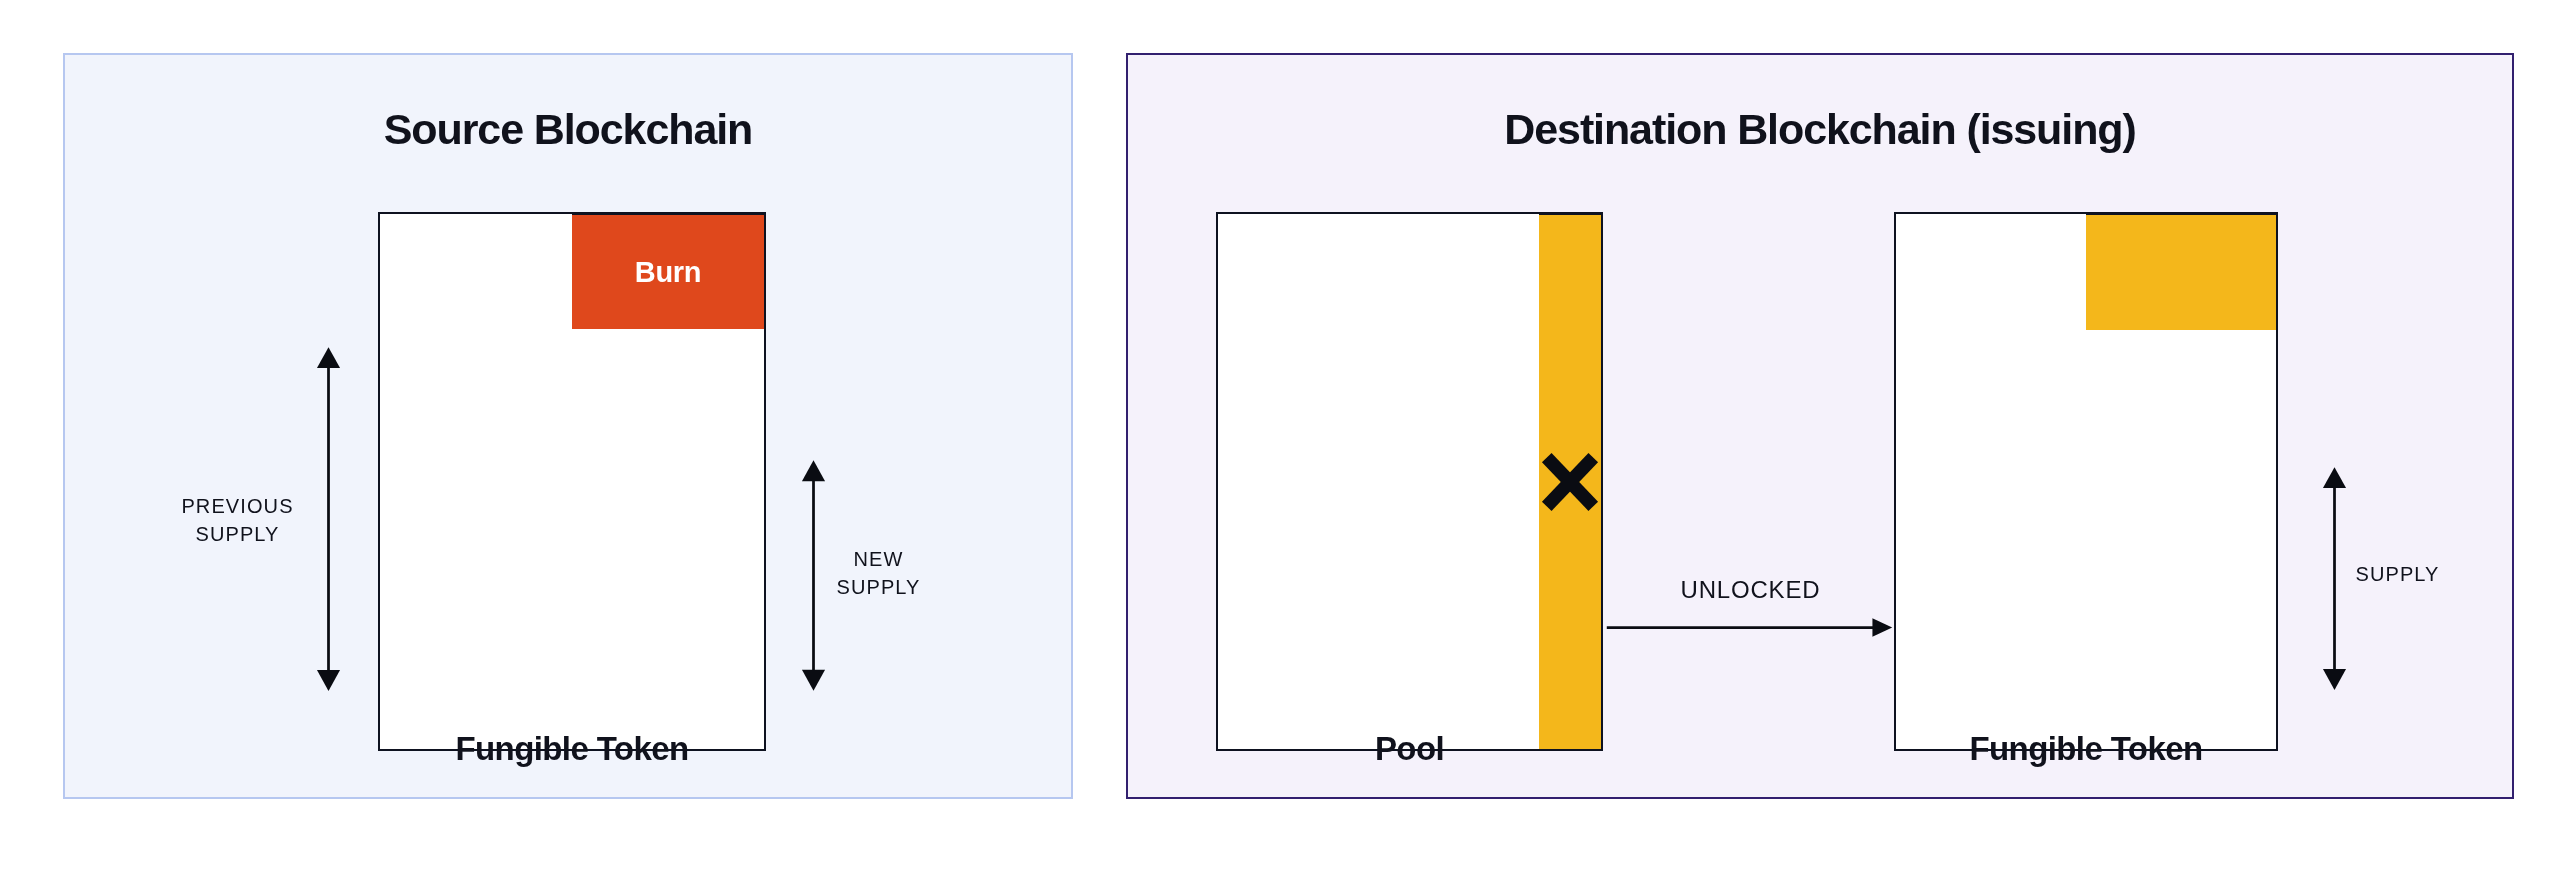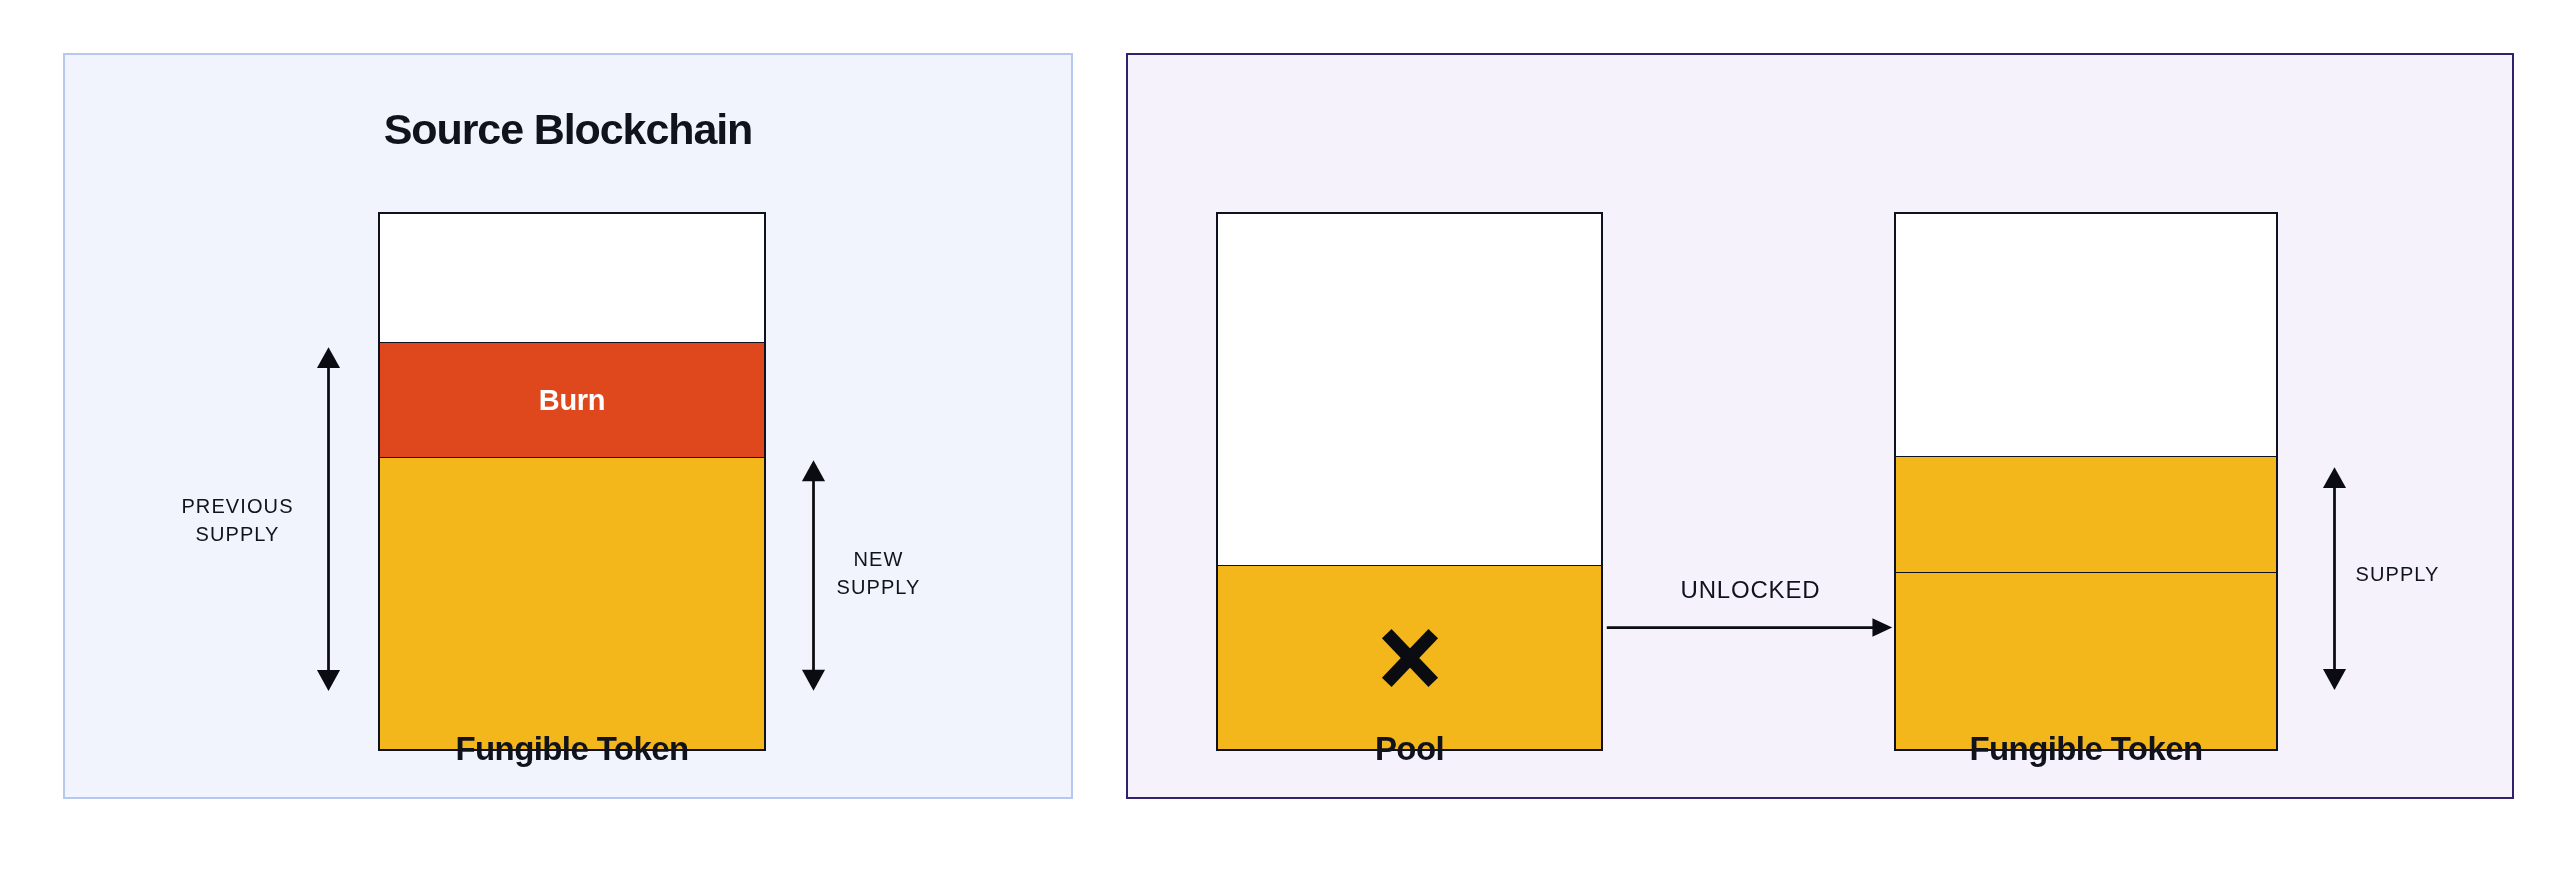--- a/index.html
+++ b/index.html
@@ -25,21 +25,21 @@
   .panel-title{
     position:absolute;left:0;right:0;top:52px;margin:0;
     text-align:center;
     font-size:43px;font-weight:700;letter-spacing:-1.1px;line-height:45px;
     color:var(--text-dark);
   }
   .bar{
     position:absolute;top:157px;height:539px;
     border:2.2px solid var(--bar-border);
     box-sizing:border-box;
-    display:flex;flex-direction:column;
+    display:flex;flex-direction:row;
     background:var(--bar-empty-white);
   }
   .seg{width:100%;box-sizing:border-box;}
   .seg + .seg{border-top:1.7px solid var(--bar-border);}
   .left-bar{left:313px;width:388px;}
   .left-bar .seg-white{height:128px;}
   .left-bar .seg-burn{
     height:115px;background:var(--burn-orange);
     display:flex;align-items:center;justify-content:center;
   }
@@ -117,20 +117,21 @@
     </svg>
     <div class="tick-label new-label">
       <div>NEW</div>
       <div>SUPPLY</div>
     </div>
 
     <p class="caption caption-left-token">Fungible Token</p>
   </section>
 
   <section class="panel panel-right">
+    <h2 class="panel-title">Destination Blockchain (issuing)</h2>
 
     <div class="bar pool-bar">
       <div class="seg seg-white"></div>
       <div class="seg seg-yellow">
         <svg class="x-icon" width="62" height="62" viewBox="0 0 112 112">
           <line x1="14" y1="12" x2="98" y2="100"></line>
           <line x1="98" y1="12" x2="14" y2="100"></line>
         </svg>
       </div>
     </div>

